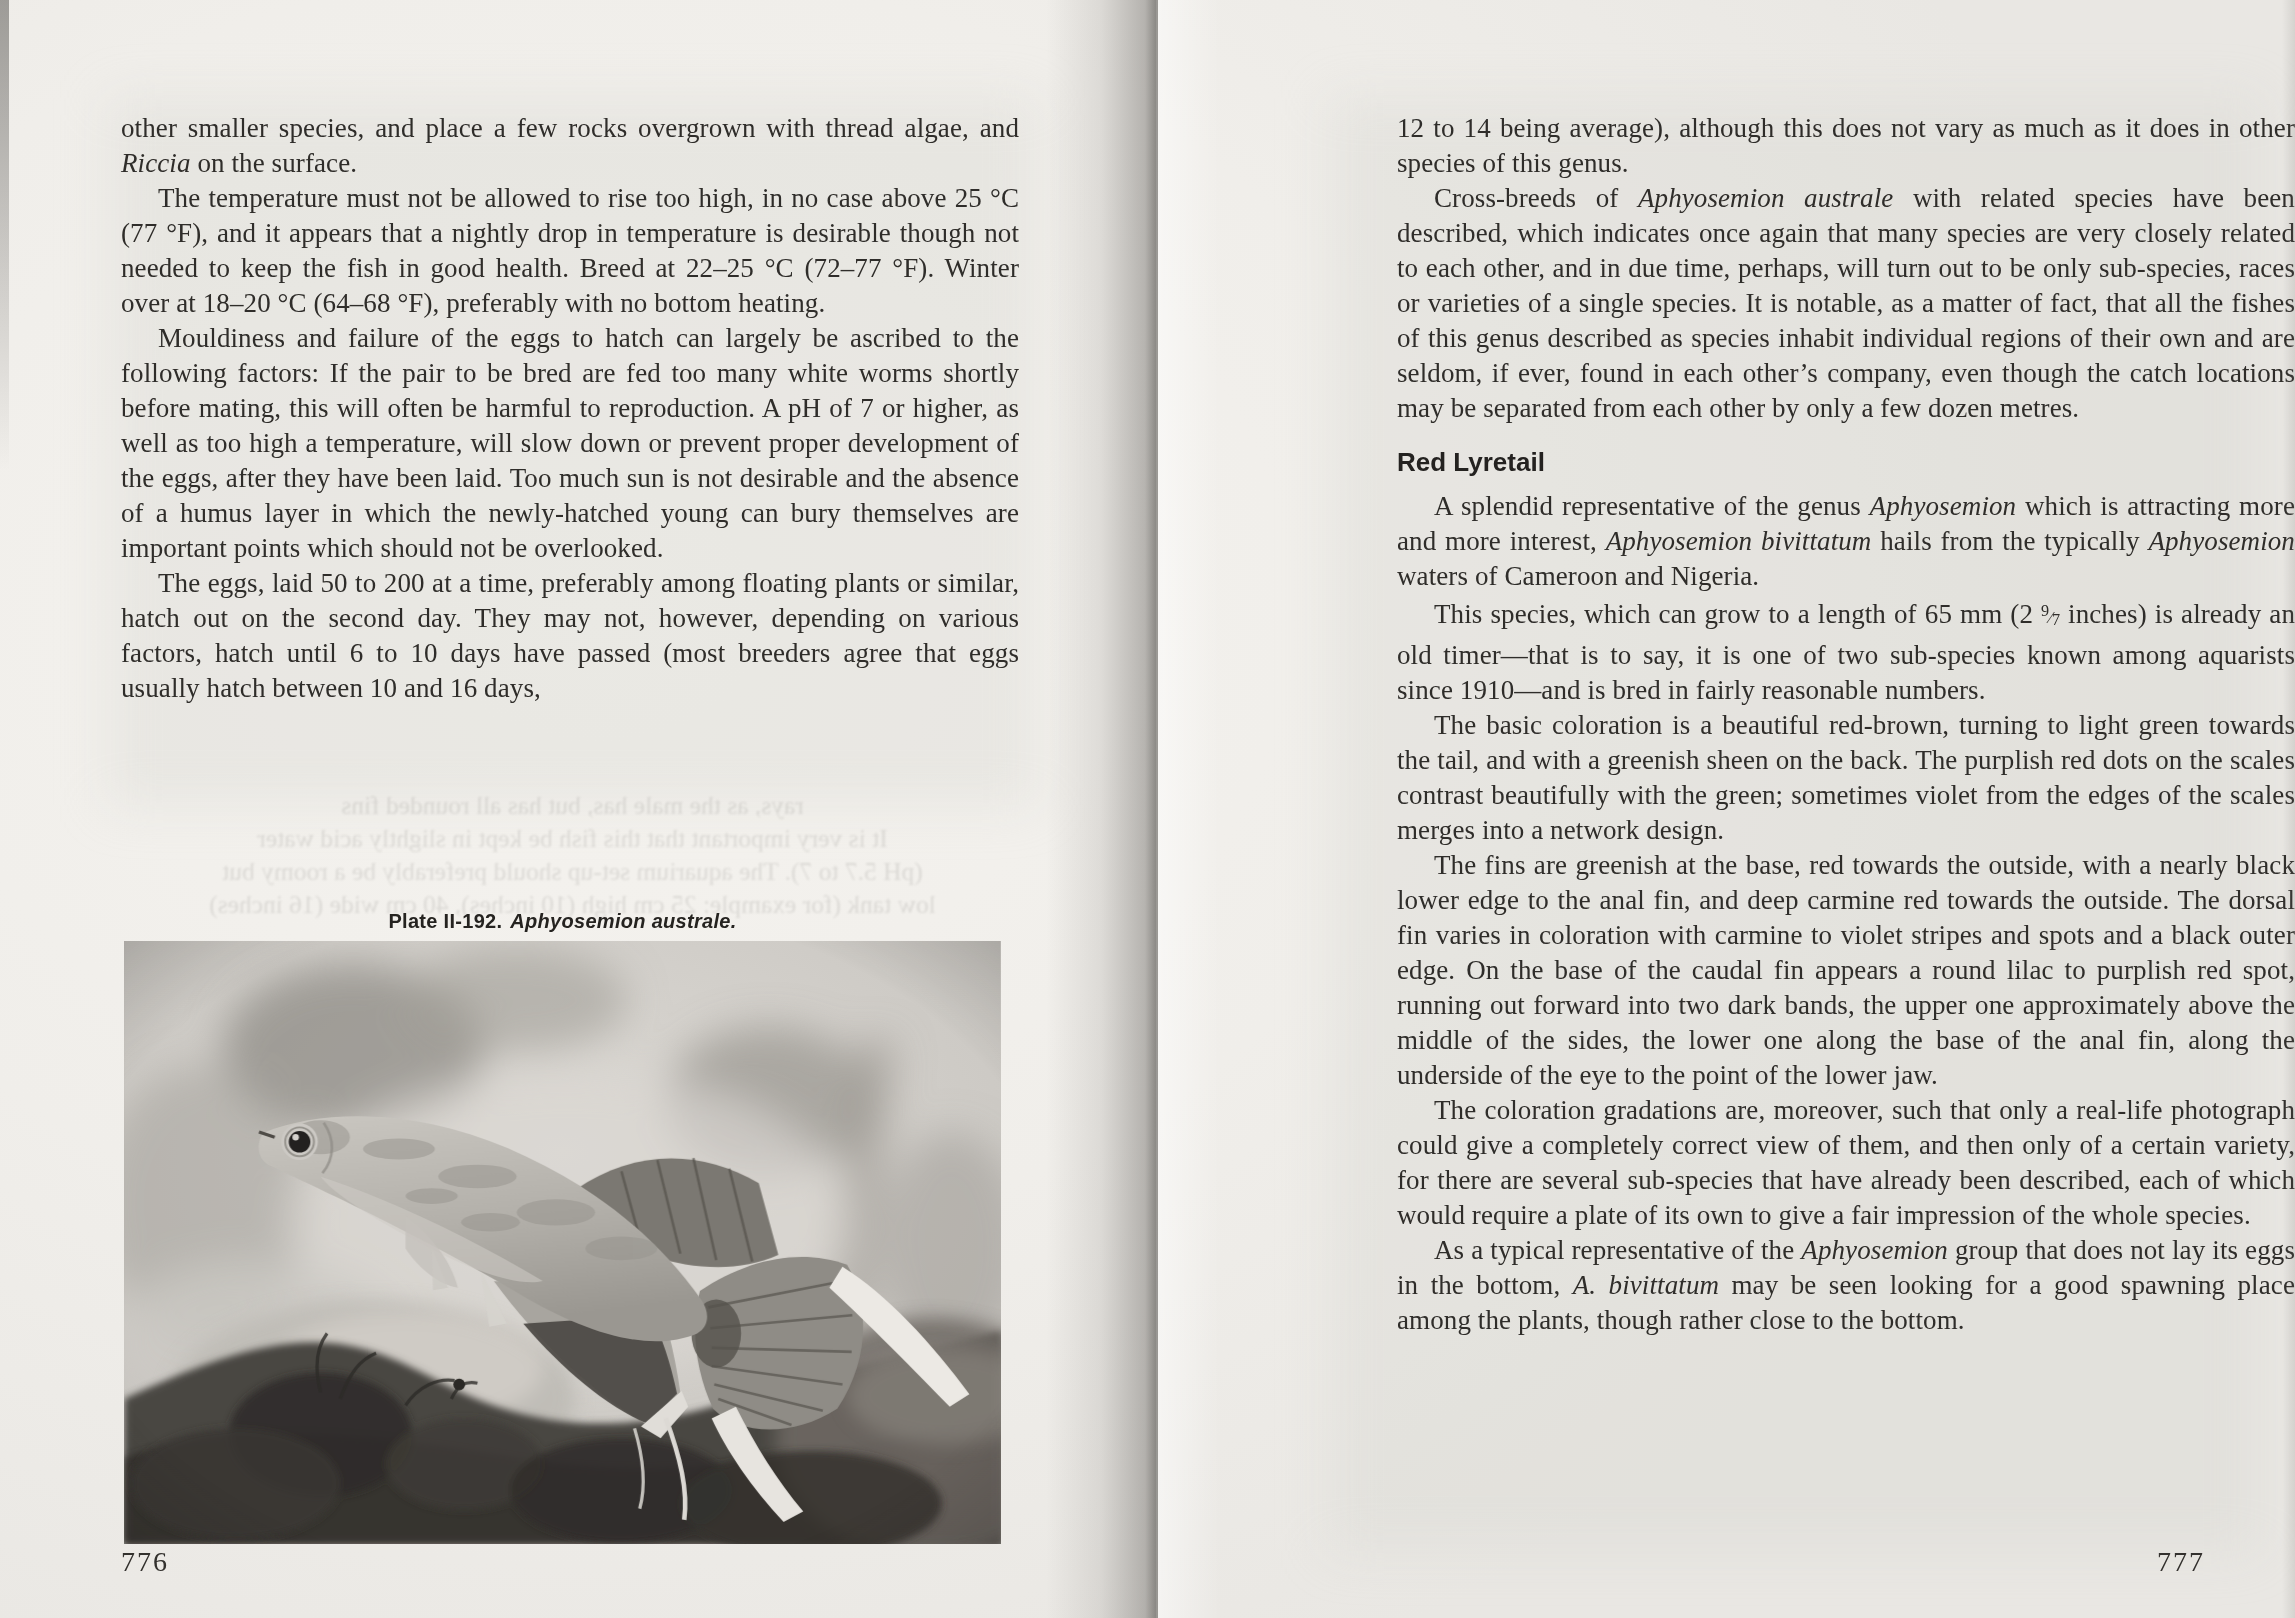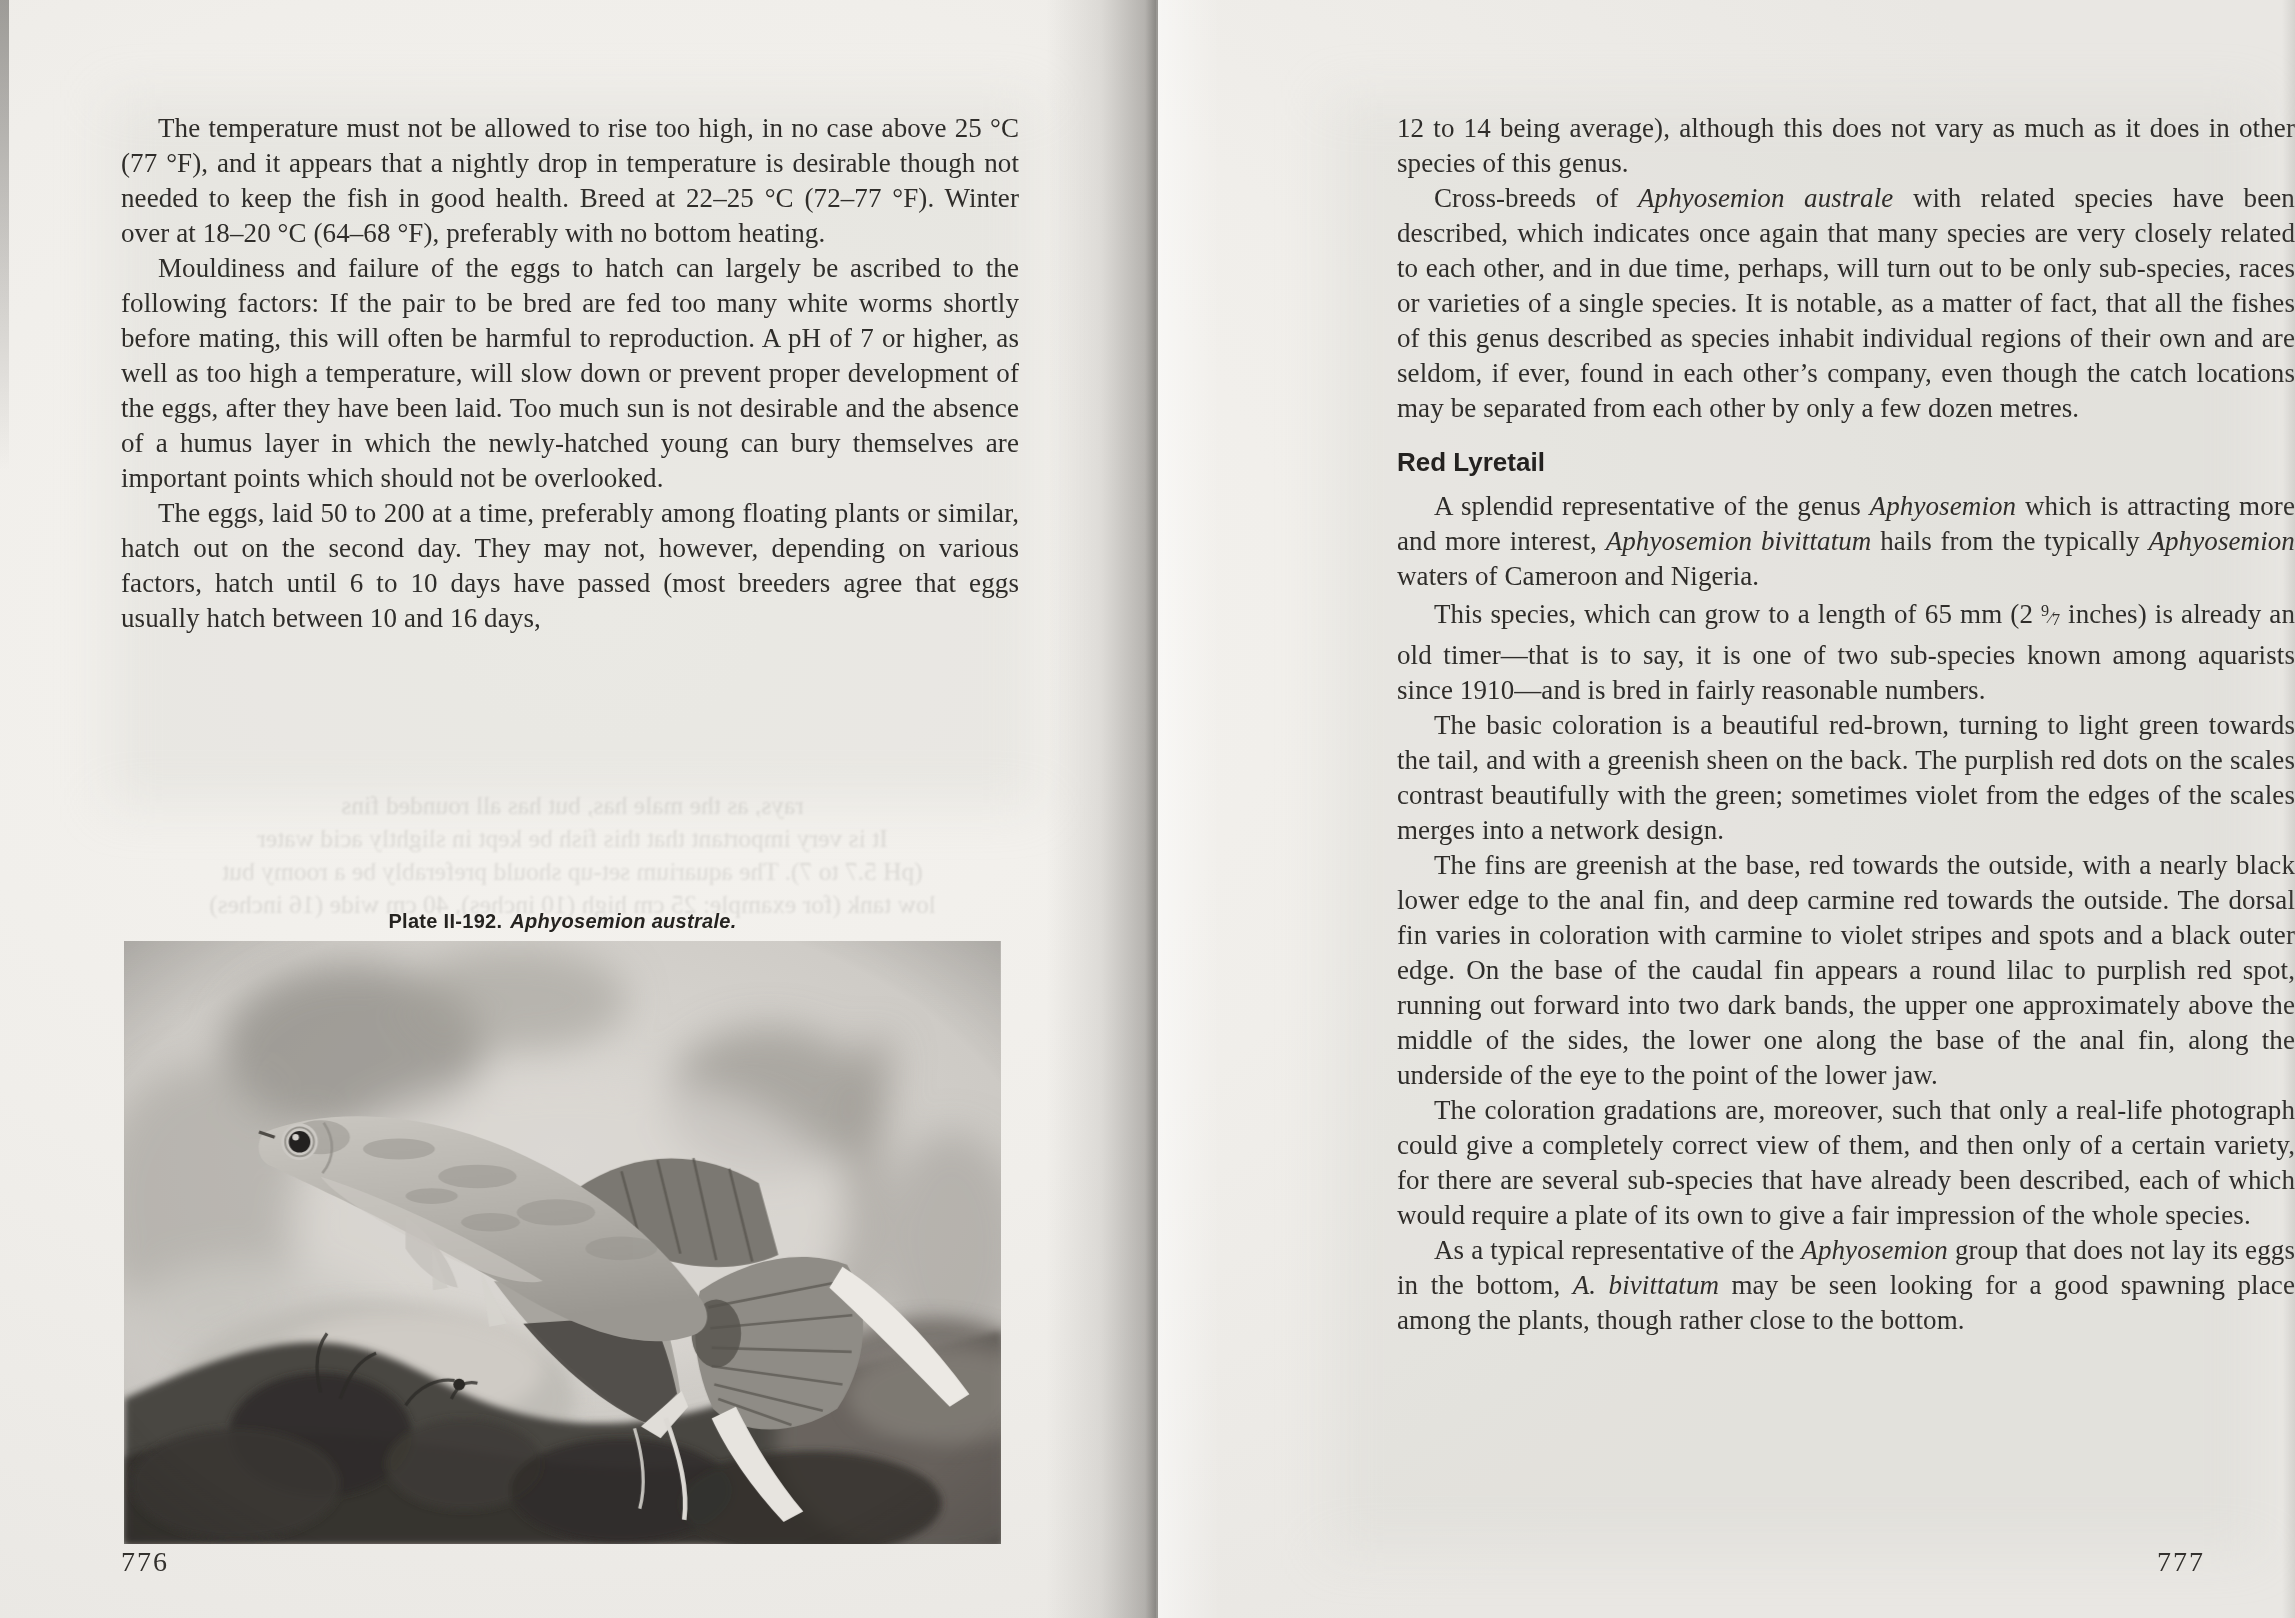--- a/index.html
+++ b/index.html
@@ -96,20 +96,21 @@
 </style>
 </head>
 <body>
 
 <div class="spread">
   <div class="text-tint tint-left"></div>
   <div class="text-tint tint-right"></div>
 
   <div>
     <div class="col col-left">
+        <p class="para"><span>other smaller species, and place a few rocks overgrown with thread algae, and </span><i>Riccia</i><span> on the surface.</span></p>
         <p class="para indent"><span>The temperature must not be allowed to rise too high, in no case above 25 °C (77 °F), and it appears that a nightly drop in temperature is desirable though not needed to keep the fish in good health. Breed at 22–25 °C (72–77 °F). Winter over at 18–20 °C (64–68 °F), preferably with no bottom heating.</span></p>
         <p class="para indent"><span>Mouldiness and failure of the eggs to hatch can largely be ascribed to the following factors: If the pair to be bred are fed too many white worms shortly before mating, this will often be harmful to reproduction. A pH of 7 or higher, as well as too high a temperature, will slow down or prevent proper development of the eggs, after they have been laid. Too much sun is not desirable and the absence of a humus layer in which the newly-hatched young can bury themselves are important points which should not be overlooked.</span></p>
         <p class="para indent"><span>The eggs, laid 50 to 200 at a time, preferably among floating plants or similar, hatch out on the second day. They may not, however, depending on various factors, hatch until 6 to 10 days have passed (most breeders agree that eggs usually hatch between 10 and 16 days,</span></p>
       </div>
 
     <div class="ghost">
         <div class="ghost-line">rays, as the male has, but has all rounded fins</div>
         <div class="ghost-line">It is very important that this fish be kept in slightly acid water</div>
         <div class="ghost-line">(pH 5.7 to 7). The aquarium set-up should preferably be a roomy but</div>
         <div class="ghost-line">low tank (for example: 25 cm high (10 inches), 40 cm wide (16 inches)</div>

